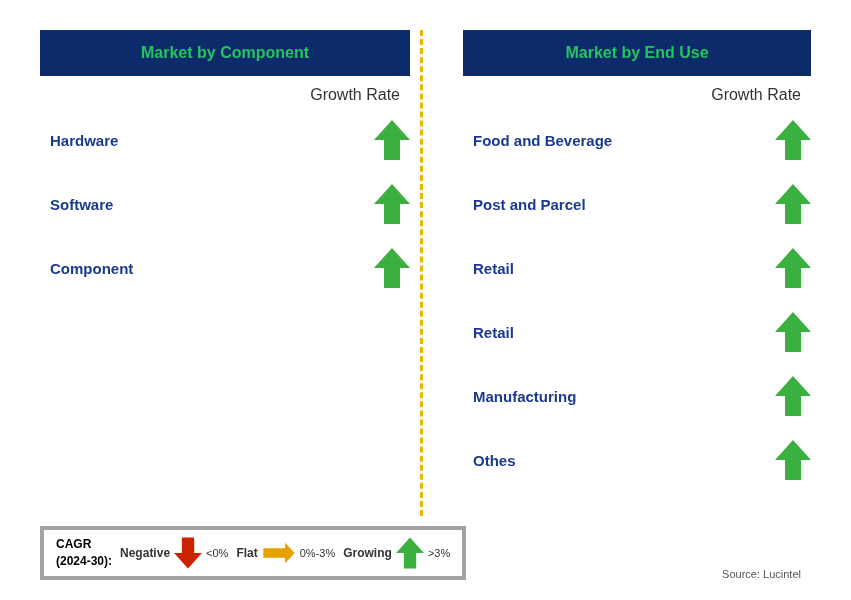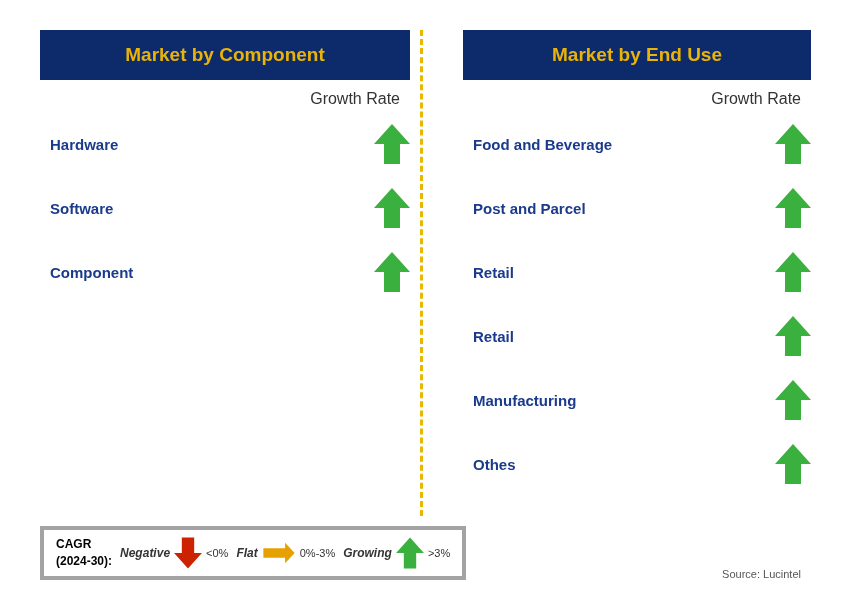--- a/index.html
+++ b/index.html
@@ -40,23 +40,23 @@
     
     .divider {
       width: 2px;
       border-left: 3px dashed #e6b800;
       margin: 0 10px;
       align-self: stretch;
     }
     
     .header-box {
       background: #0d2b6b;
-      color: #eab308;
+      color: #22c55e;
       font-weight: bold;
-      font-size: 19px;
+      font-size: 16px;
       padding: 14px 20px;
       text-align: center;
       margin-bottom: 10px;
     }
     
     .growth-label {
       text-align: right;
       font-size: 16px;
       color: #333;
       margin-bottom: 4px;
@@ -82,21 +82,20 @@
       padding: 6px 12px;
       gap: 8px;
       font-size: 12px;
     }
     .legend-item {
       display: flex;
       align-items: center;
       gap: 4px;
     }
     .legend-label {
-      font-style: italic;
       font-weight: bold;
       color: #333;
       font-size: 12px;
     }
     .legend-range {
       font-size: 11px;
       color: #333;
     }
     .source-text {
       text-align: right;

